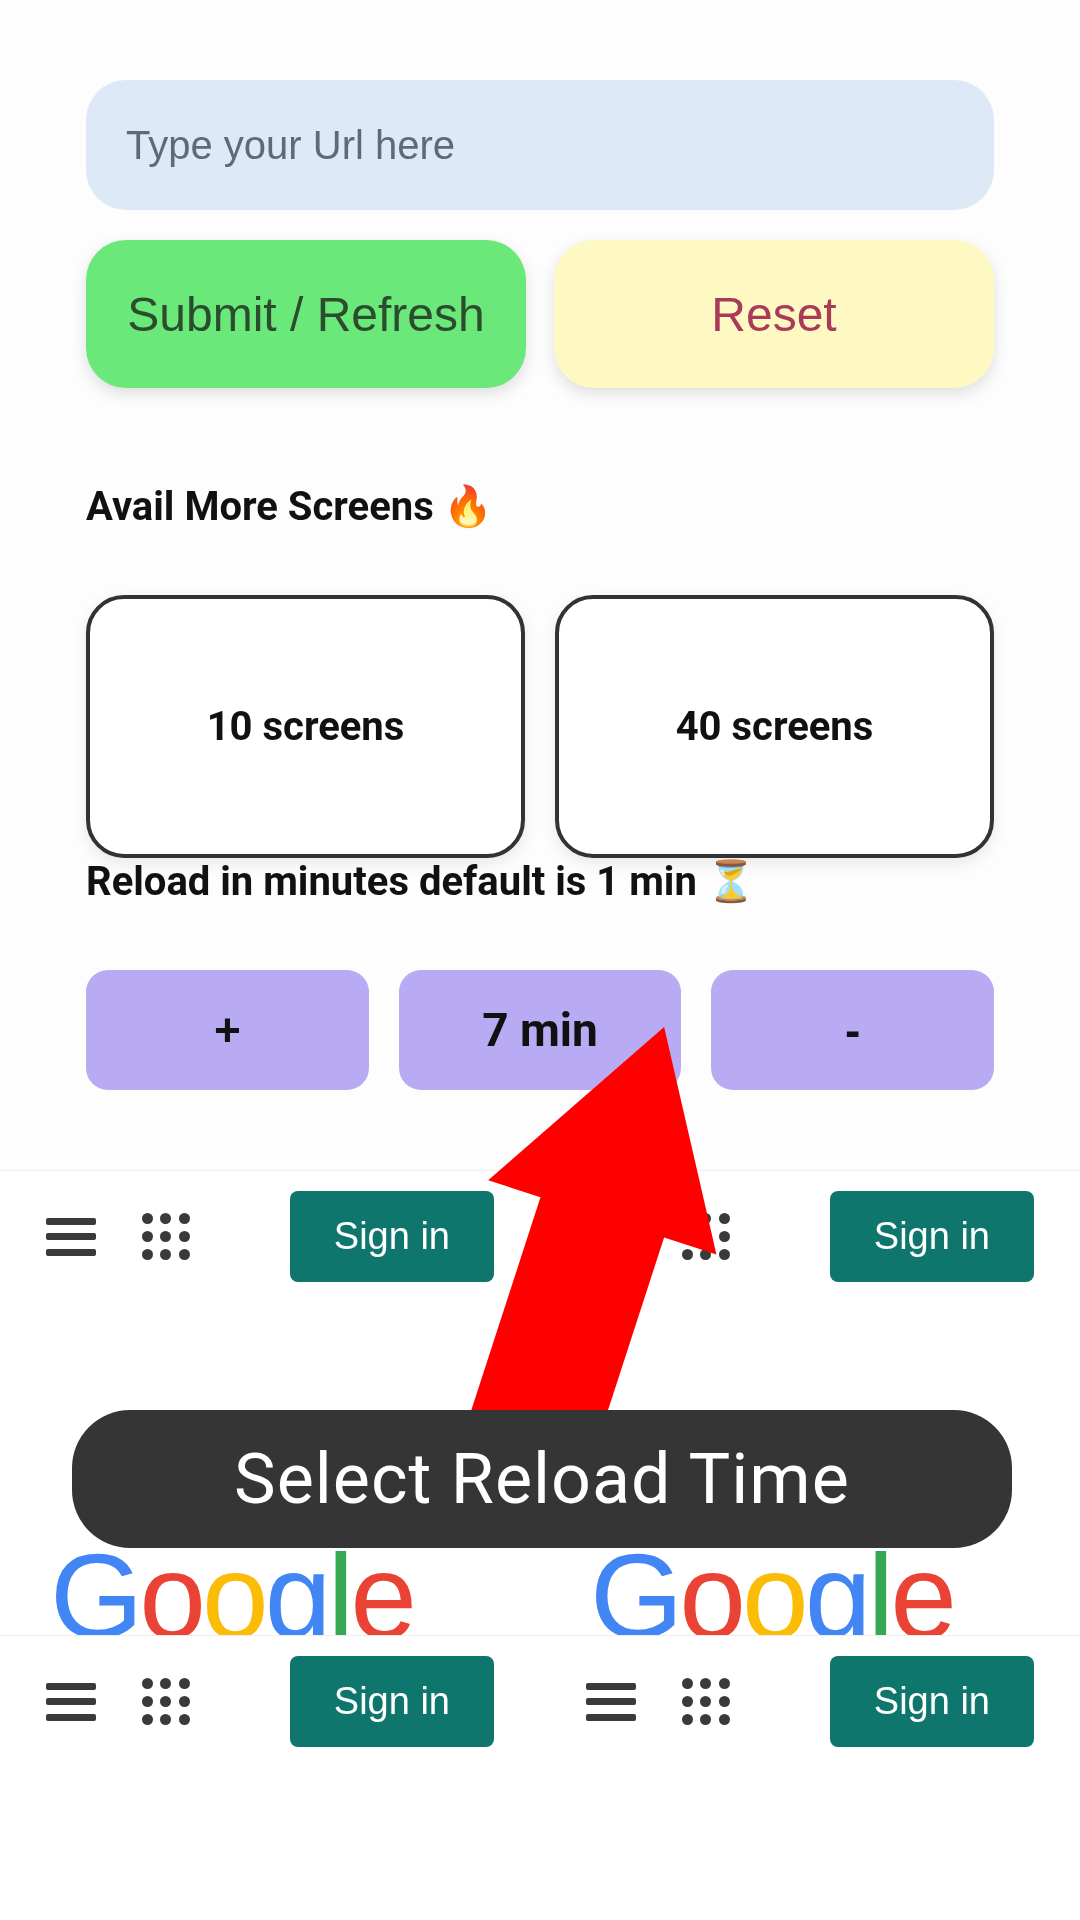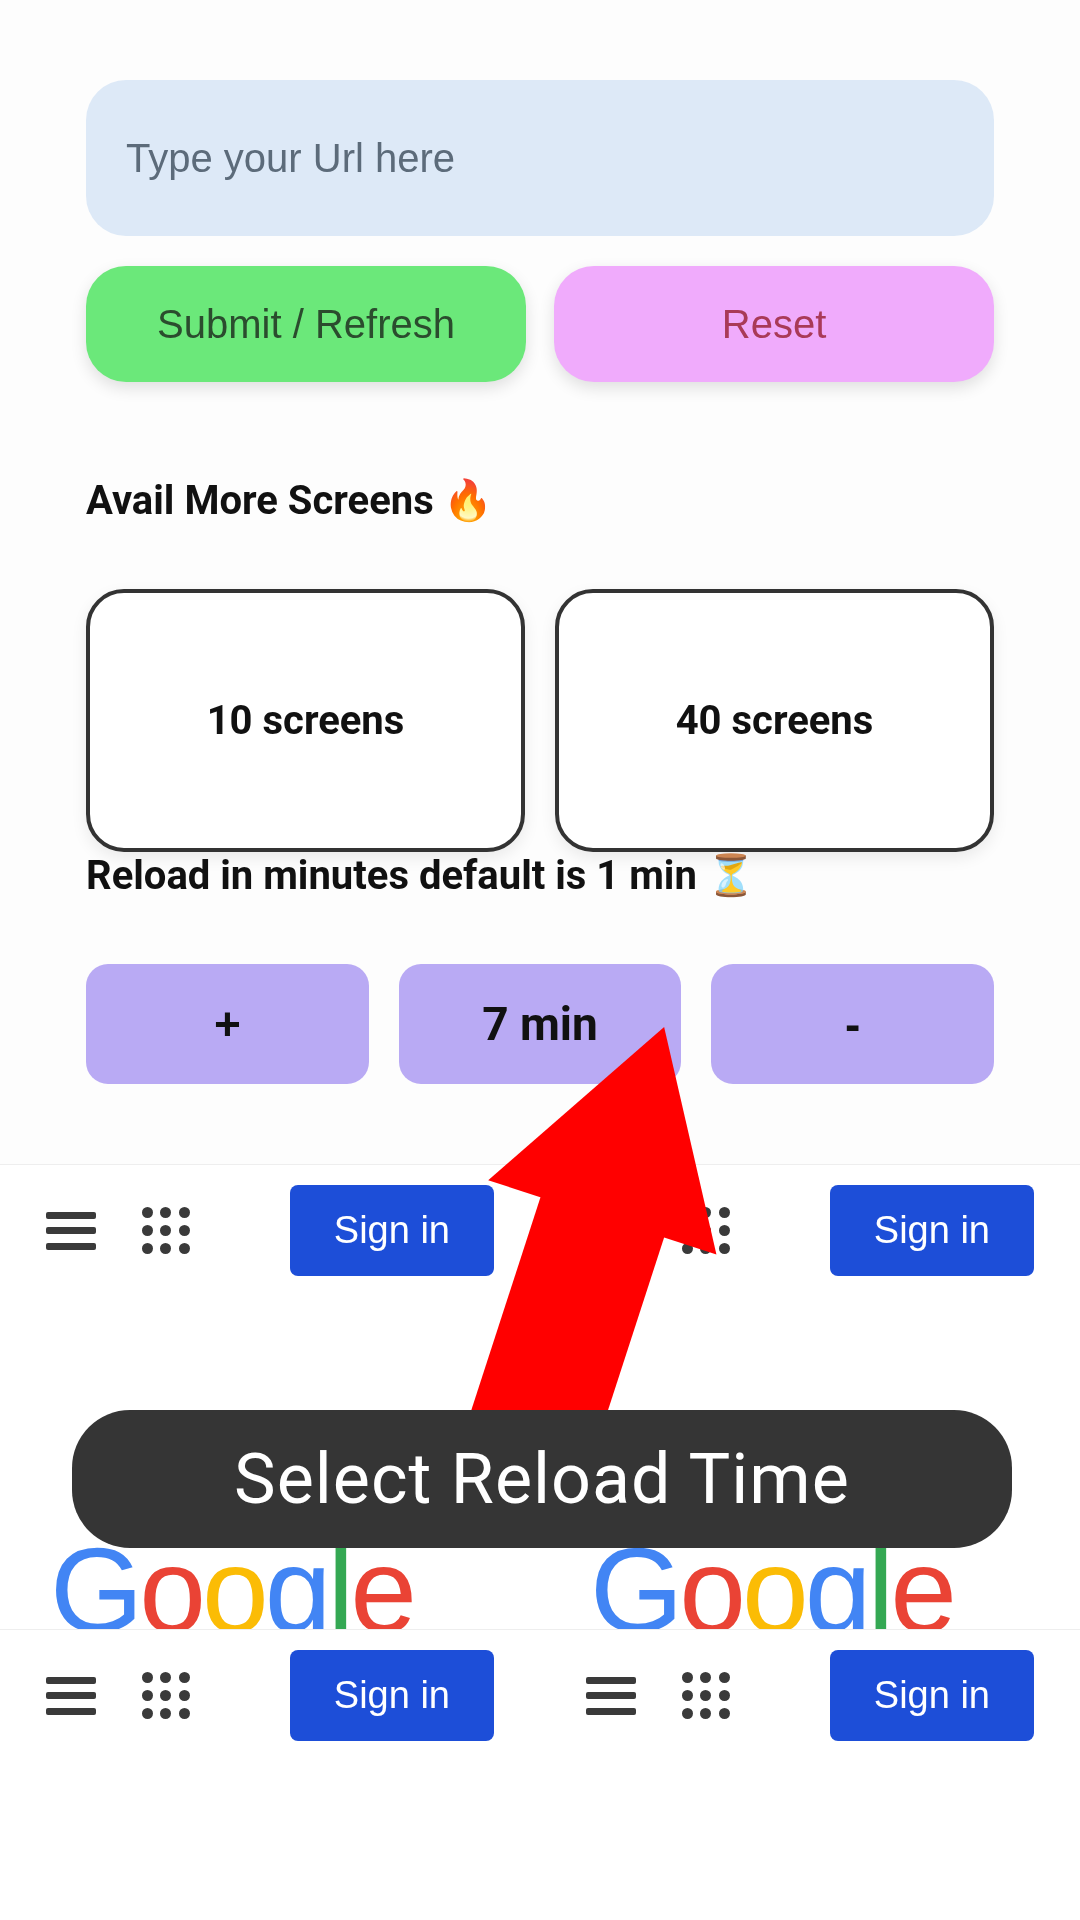--- a/index.html
+++ b/index.html
@@ -9,47 +9,47 @@
   background: #fdfdfd;
   font-family: -apple-system, BlinkMacSystemFont, "Segoe UI", Roboto, Arial, sans-serif;
   position: relative;
   overflow: hidden;
 }
 .top-section {
   padding: 80px 86px 20px 86px;
 }
 .url-input {
   width: 100%;
-  height: 156px;
+  height: 130px;
   background: #dde9f7;
   border: none;
   border-radius: 40px;
   padding: 0 40px;
   font-size: 40px;
   color: #5c6b7a;
   outline: none;
 }
 .url-input::placeholder { color: #5c6b7a; }
 .button-row {
   display: flex;
   gap: 28px;
   margin-top: 30px;
 }
 .btn {
   flex: 1;
-  height: 116px;
+  height: 148px;
   border: none;
   border-radius: 40px;
-  font-size: 40px;
+  font-size: 48px;
   font-weight: 500;
   cursor: pointer;
   box-shadow: 0 6px 16px rgba(0,0,0,0.12);
 }
 .btn-submit { background: #6be87a; color: #2b4c2e; }
-.btn-reset  { background: #f0abfc; color: #a93a58; }
+.btn-reset  { background: #fef9c3; color: #a93a58; }
 .section-title {
   font-size: 40px;
   font-weight: 700;
   margin-top: 95px;
   color: #111;
 }
 .screens-row {
   display: flex;
   gap: 30px;
   margin-top: 65px;
@@ -138,21 +138,21 @@
   cursor: pointer;
 }
 .apps-grid span {
   width: 11px;
   height: 11px;
   background: #3a3a3a;
   border-radius: 50%;
 }
 .preview-header .spacer { flex: 1; }
 .signin-btn {
-  background: #1d4ed8;
+  background: #0f766e;
   color: #fff;
   border: none;
   border-radius: 8px;
   font-size: 38px;
   font-weight: 500;
   padding: 24px 44px;
   cursor: pointer;
 }
 .google-logo {
   position: absolute;

